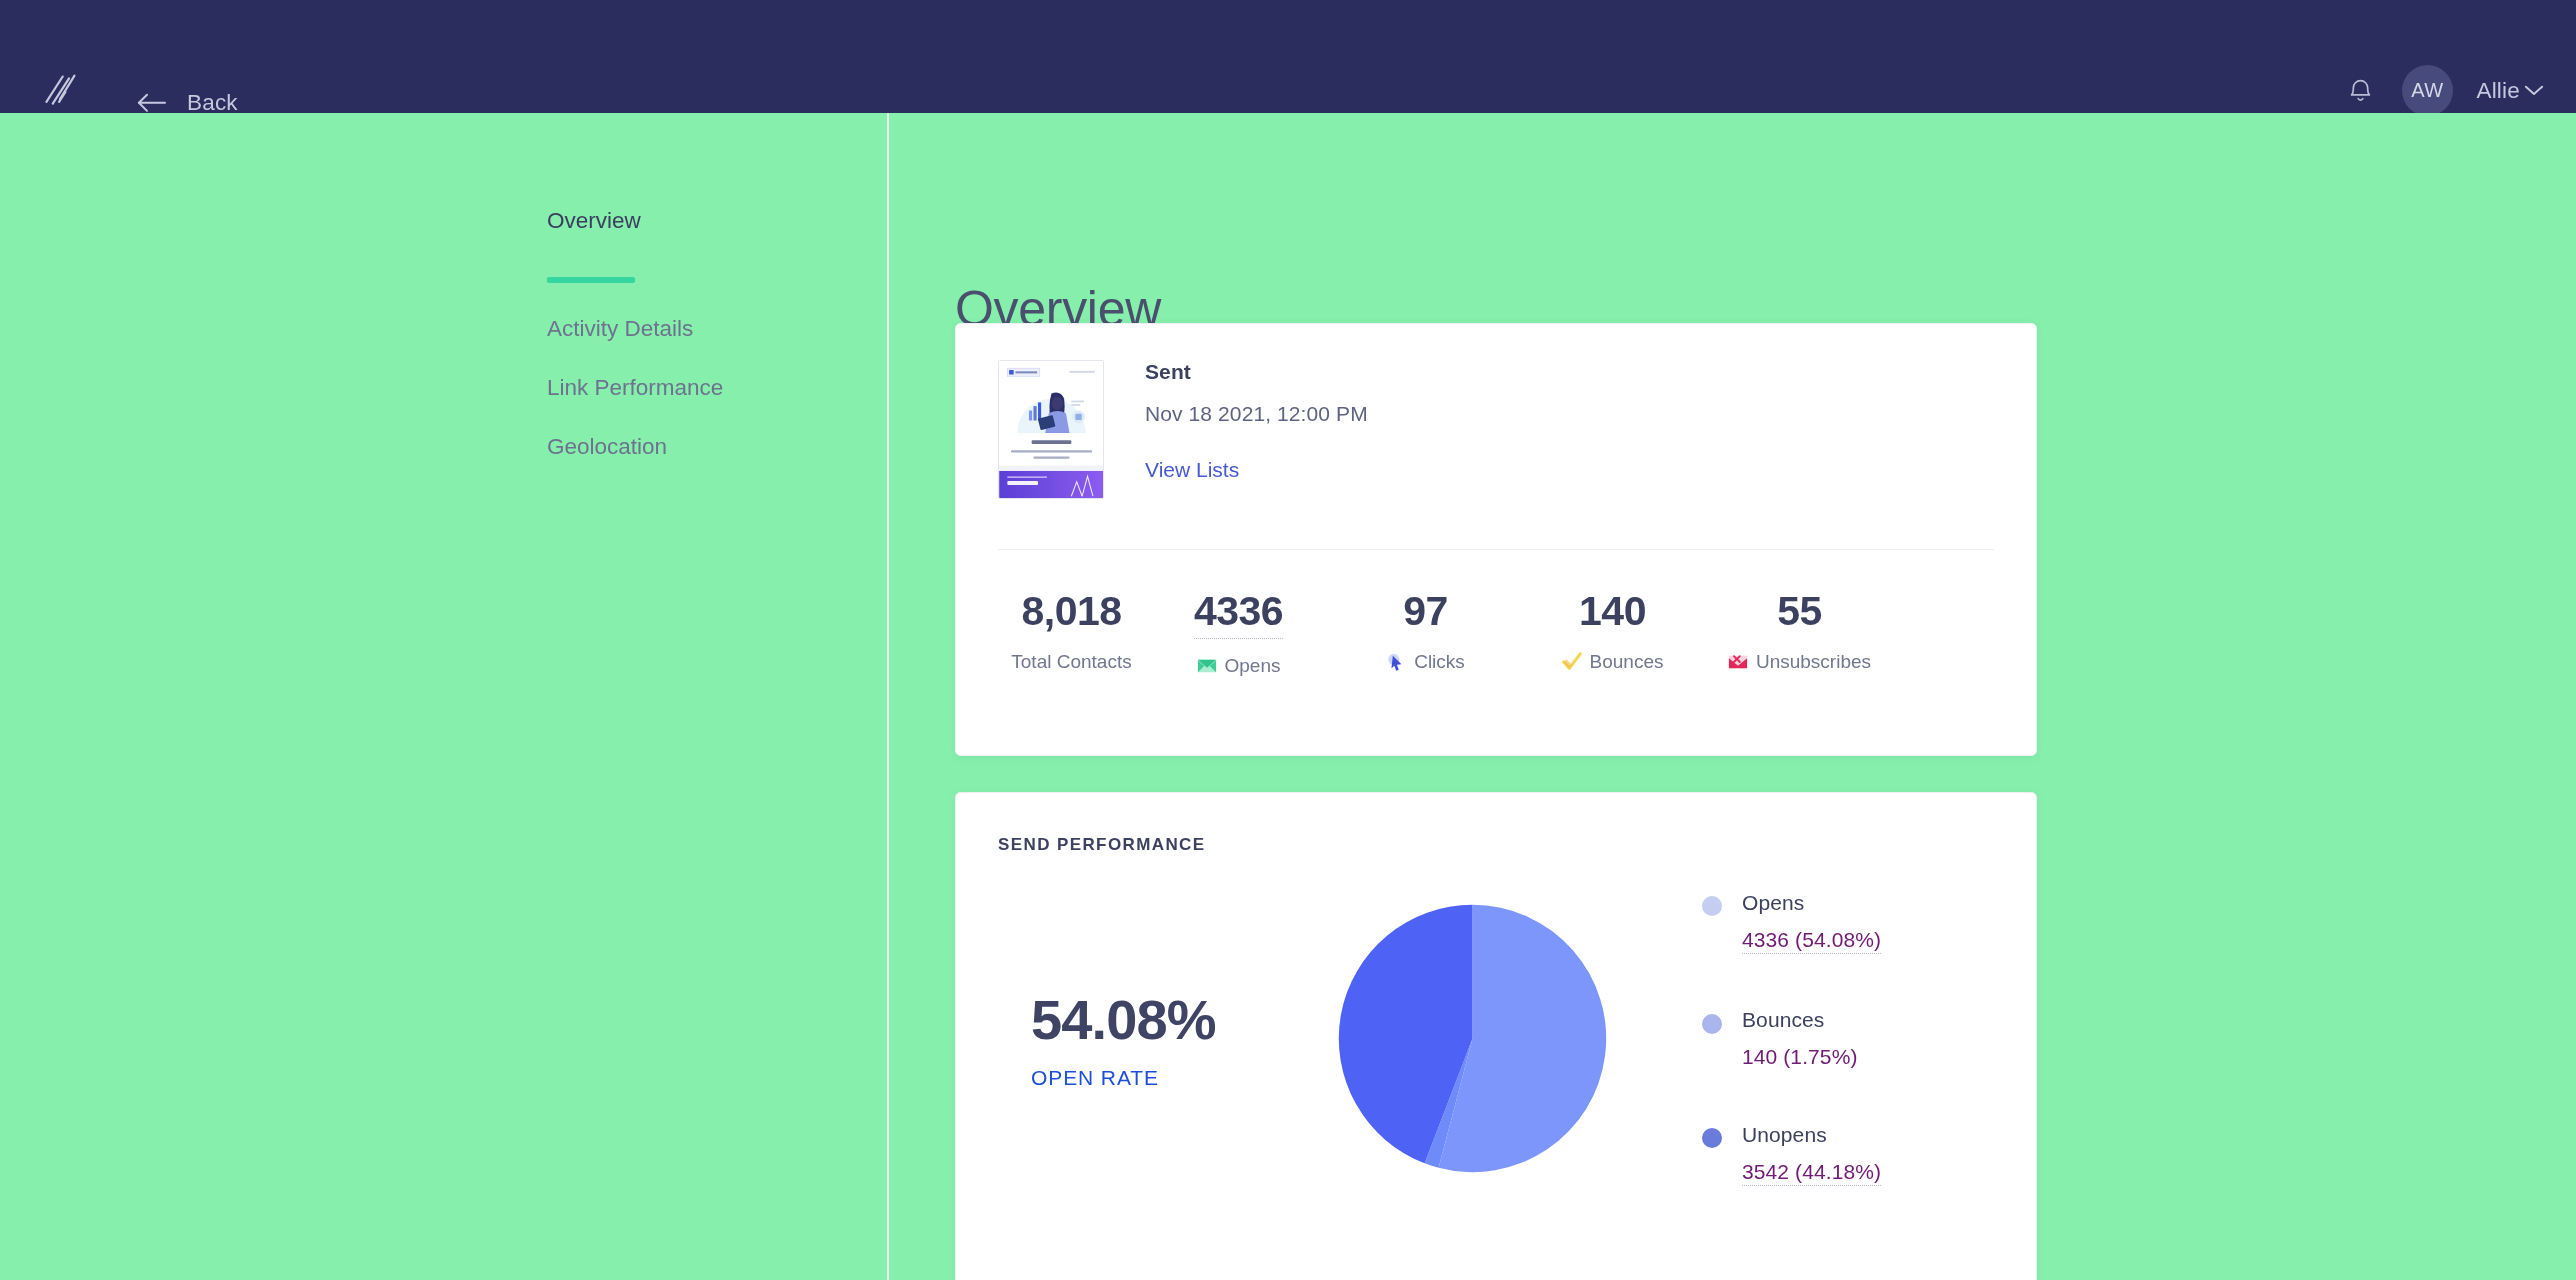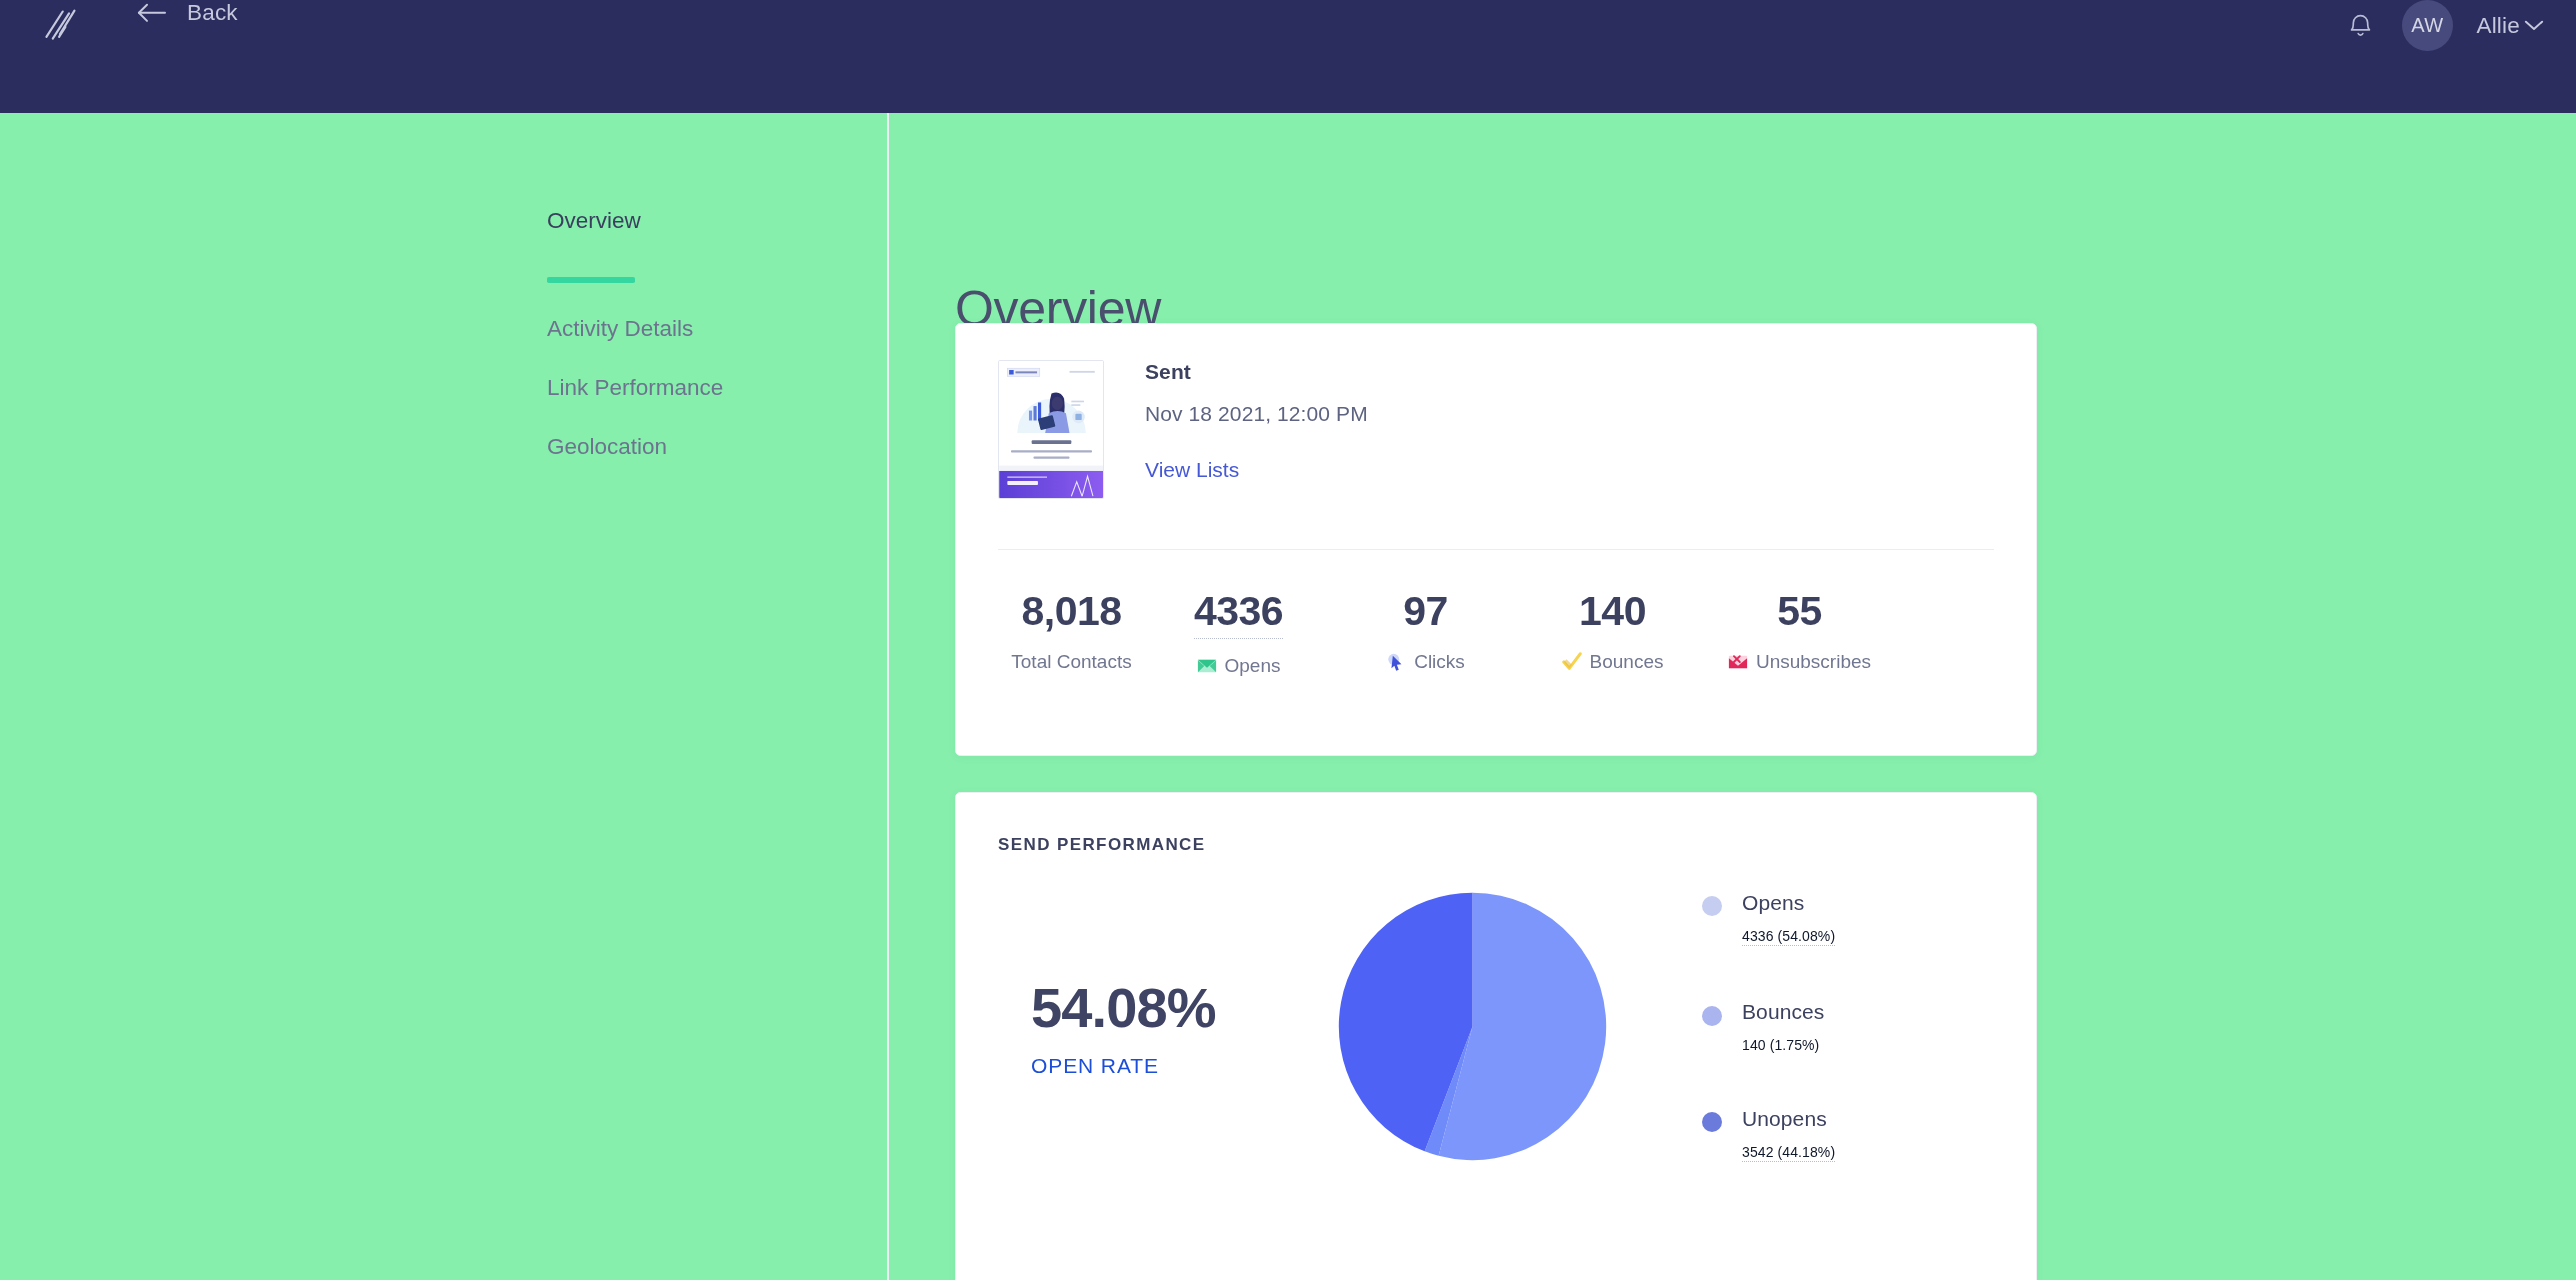--- a/index.html
+++ b/index.html
@@ -18,21 +18,21 @@
   }
 
   
   .topbar {
     position: absolute;
     top: 0; left: 0;
     width: 2576px;
     height: 116px;
     background: #2b2d5e;
     display: flex;
-    align-items: flex-start;
+    align-items: flex-end;
   }
   .logo-wrap {
     margin-left: 34px;
     width: 51px; height: 51px;
     display: flex; align-items: center; justify-content: center;
   }
   .back-wrap {
     margin-left: 51px;
     display: flex;
     align-items: center;
@@ -244,22 +244,22 @@
     margin-top: 5.4px;
     margin-right: 20px;
     flex: none;
   }
   .legend-name {
     font-size: 21px;
     color: #3c415f;
     letter-spacing: 0.1px;
   }
   .legend-val {
-    font-size: 14px;
-    color: #0f172a;
+    font-size: 21px;
+    color: #701a75;
     margin-top: 12.6px;
     display: inline-block;
     letter-spacing: 0.1px;
   }
   .legend-val.dotted {
     border-bottom: 1.8px dotted #b9bdd0;
     padding-bottom: 1.8px;
     cursor: help;
   }
 </style>

